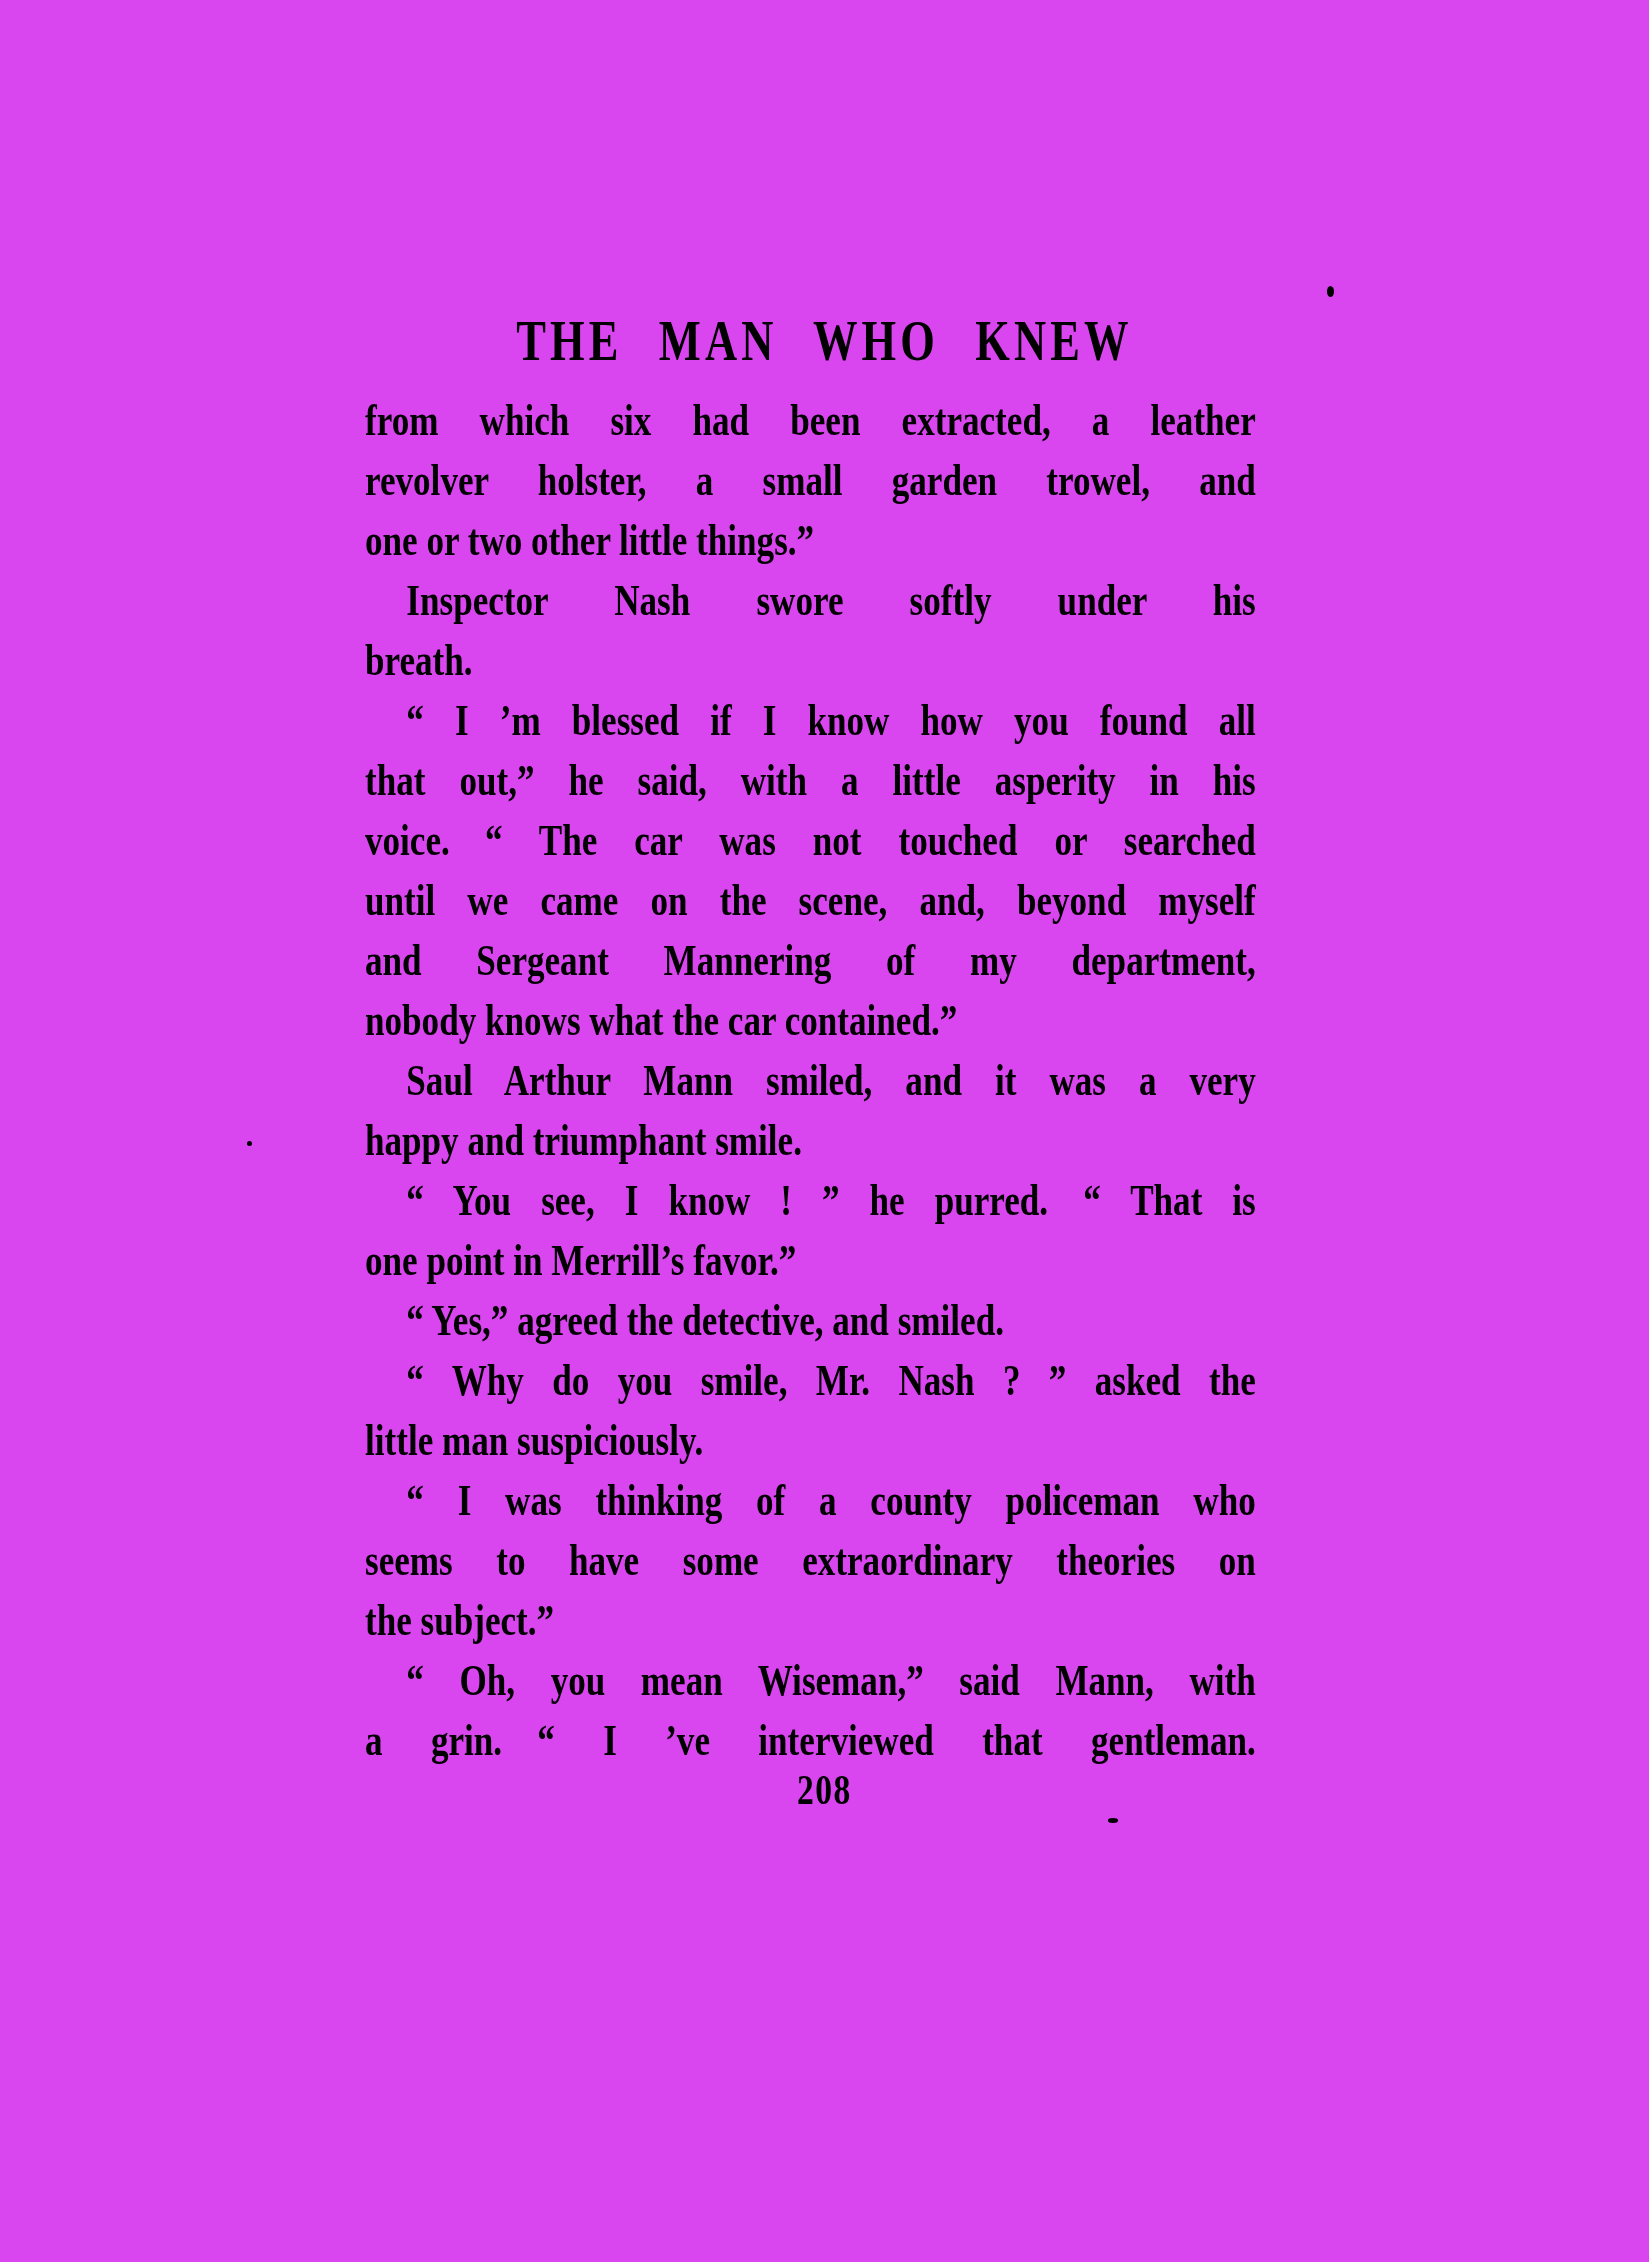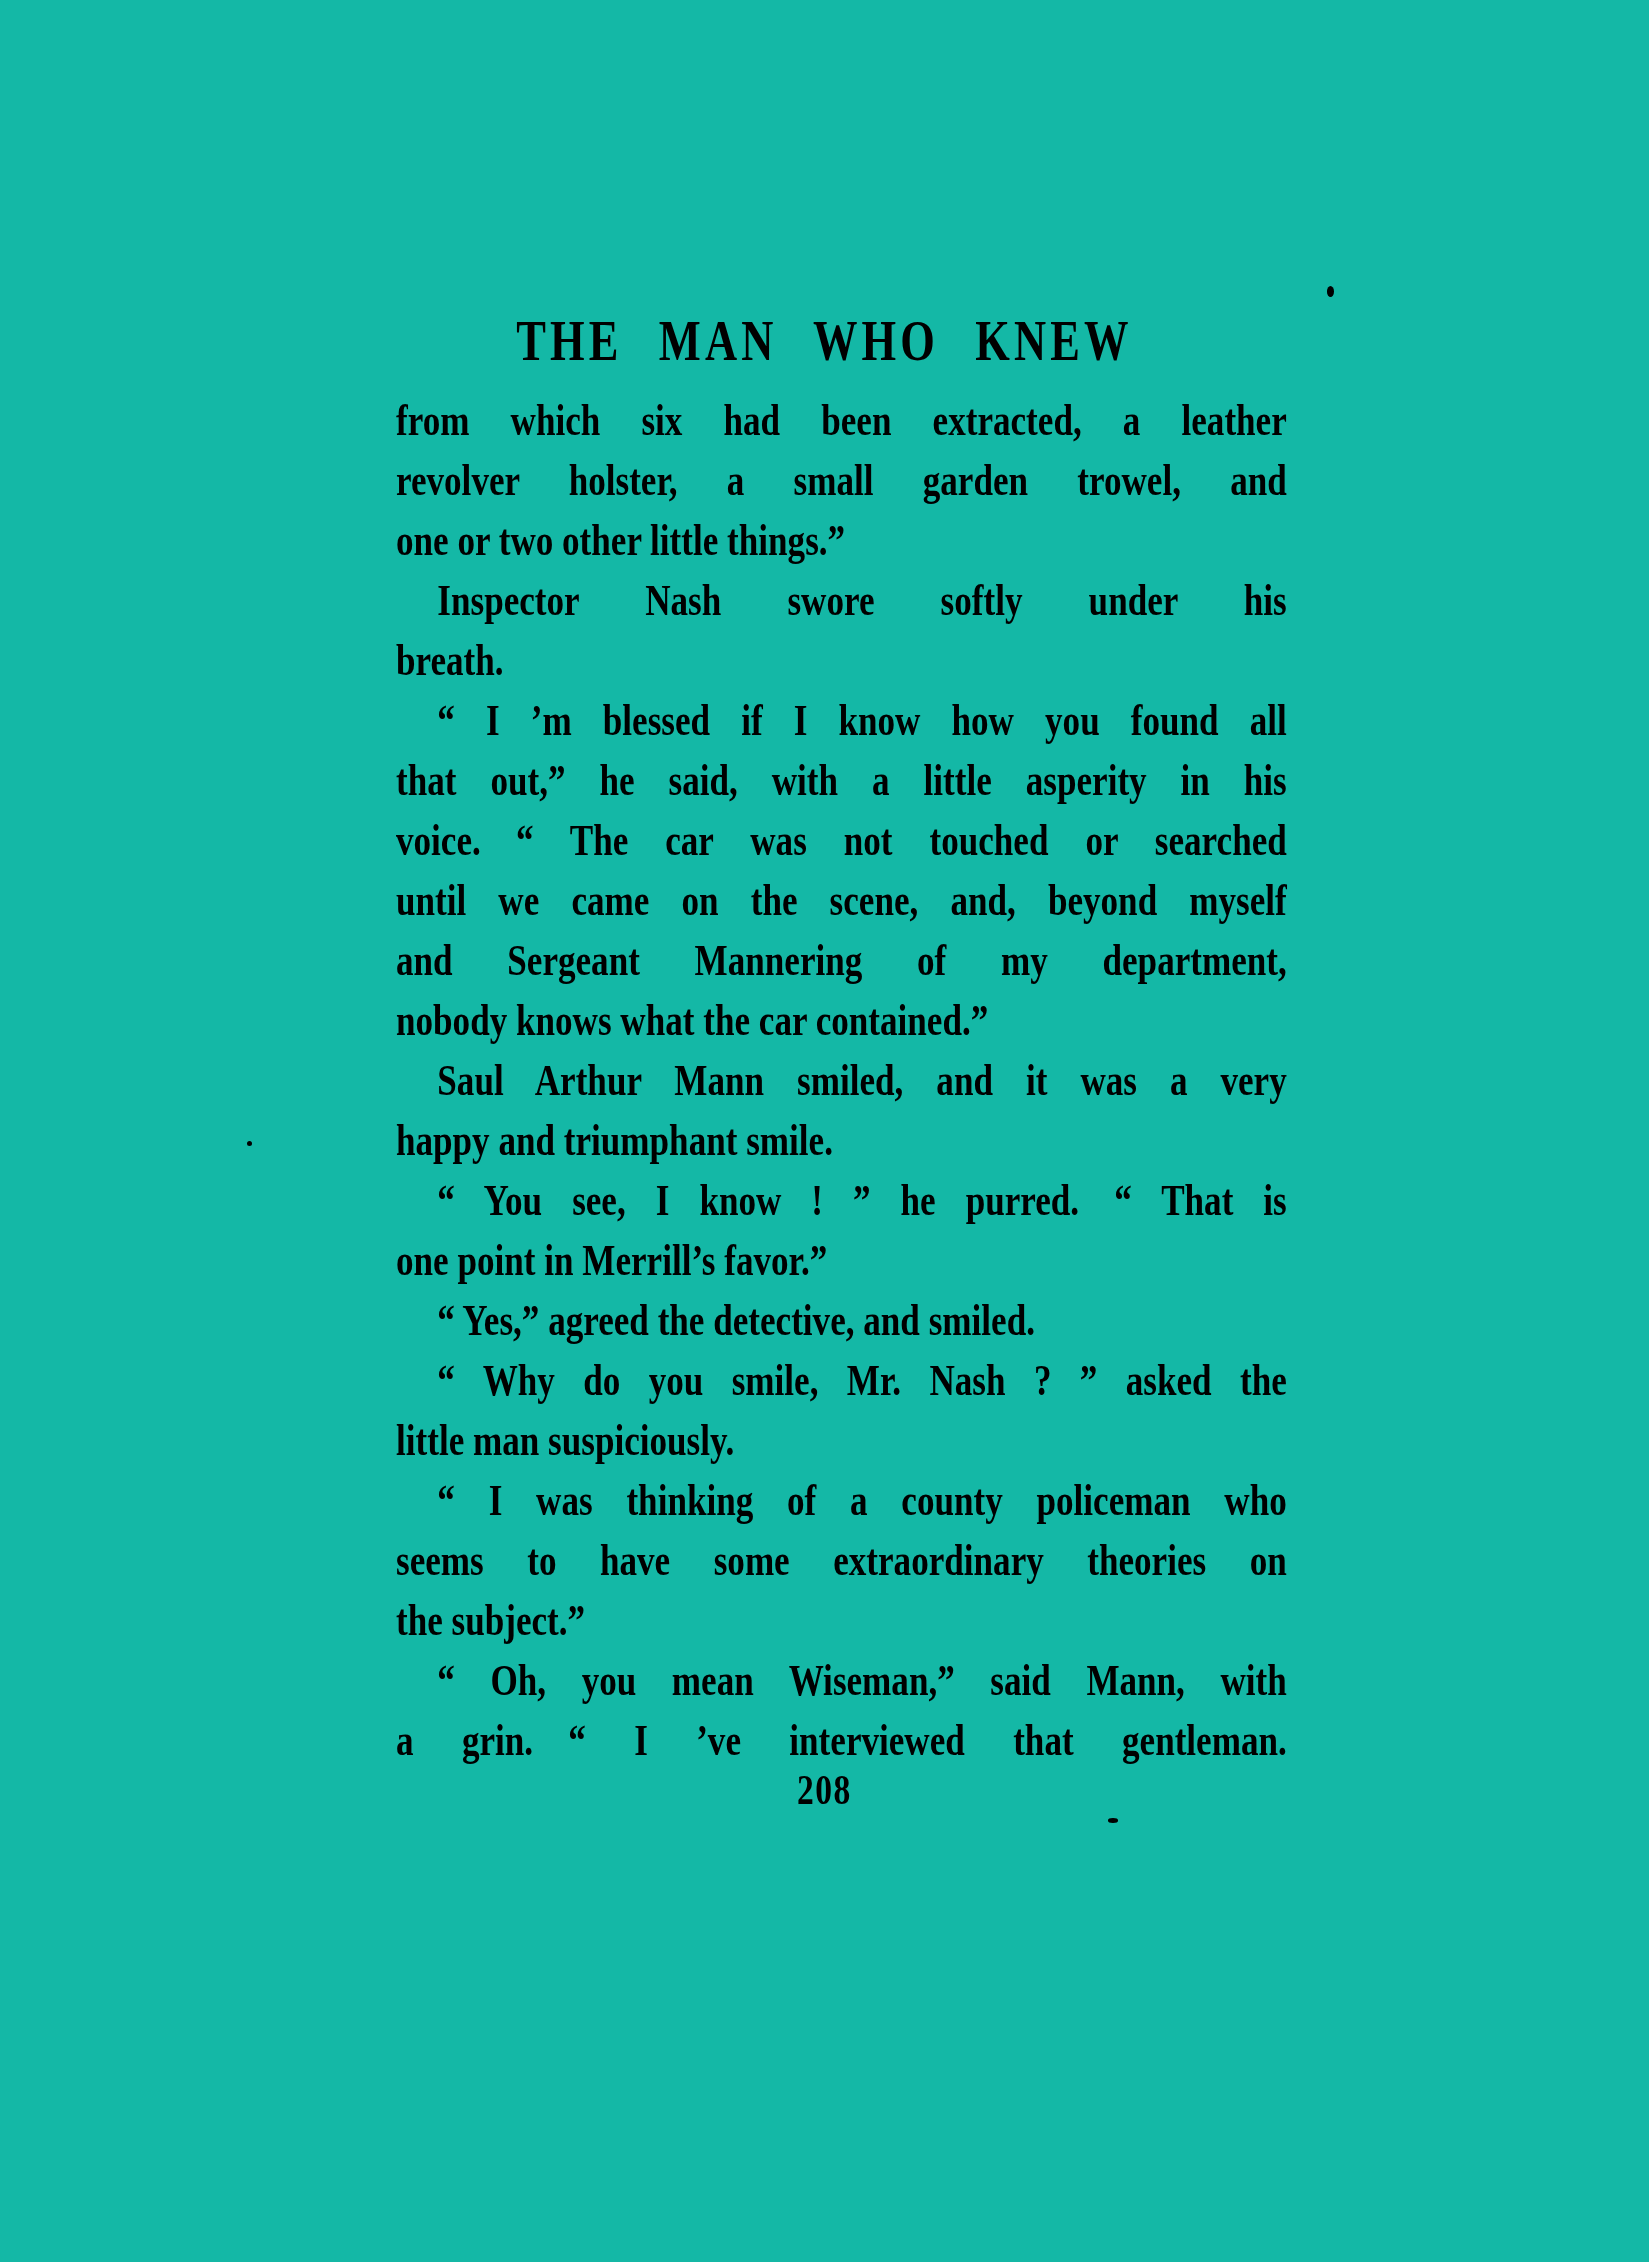--- a/index.html
+++ b/index.html
@@ -4,21 +4,21 @@
 <style>
   html, body {
     margin: 0;
     padding: 0;
     background: #ffffff;
   }
   .page {
     position: relative;
     width: 1649px;
     height: 2263px;
-    background: #14b8a6;
+    background: #d946ef;
     color: #000000;
     font-family: "Liberation Serif", serif;
     overflow: hidden;
   }
   
   .running-head {
     position: absolute;
     left: 379px;
     top: 310px;
     width: 1142px;
@@ -28,21 +28,21 @@
     font-size: 57px;
     line-height: 62px;
     font-weight: 700;
     letter-spacing: 5.3px;
     word-spacing: 27px;
     white-space: nowrap;
   }
   
   .text-column {
     position: absolute;
-    left: 396px;
+    left: 365px;
     top: 390px;
   }
   .text-line {
     width: 1142px;
     transform: scaleX(0.78);
     transform-origin: 0 0;
     font-size: 45px;
     line-height: 60px;
     font-weight: 700;
   }

